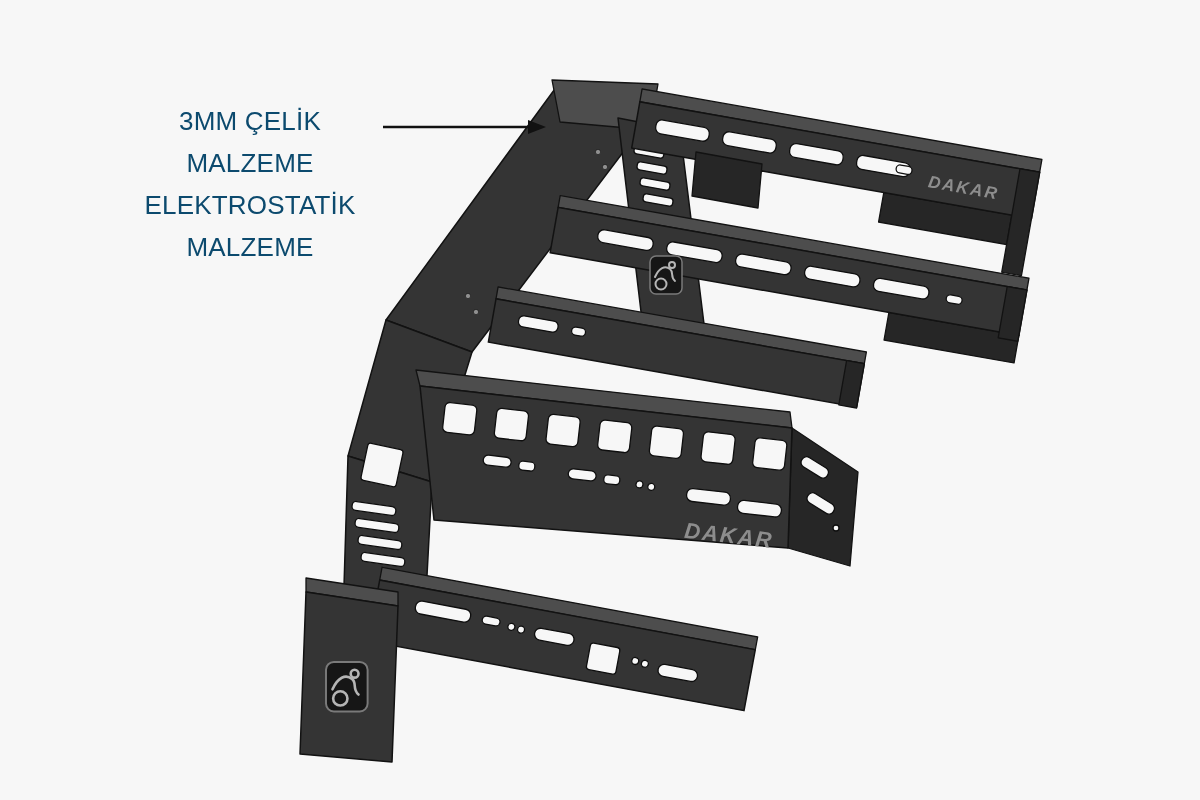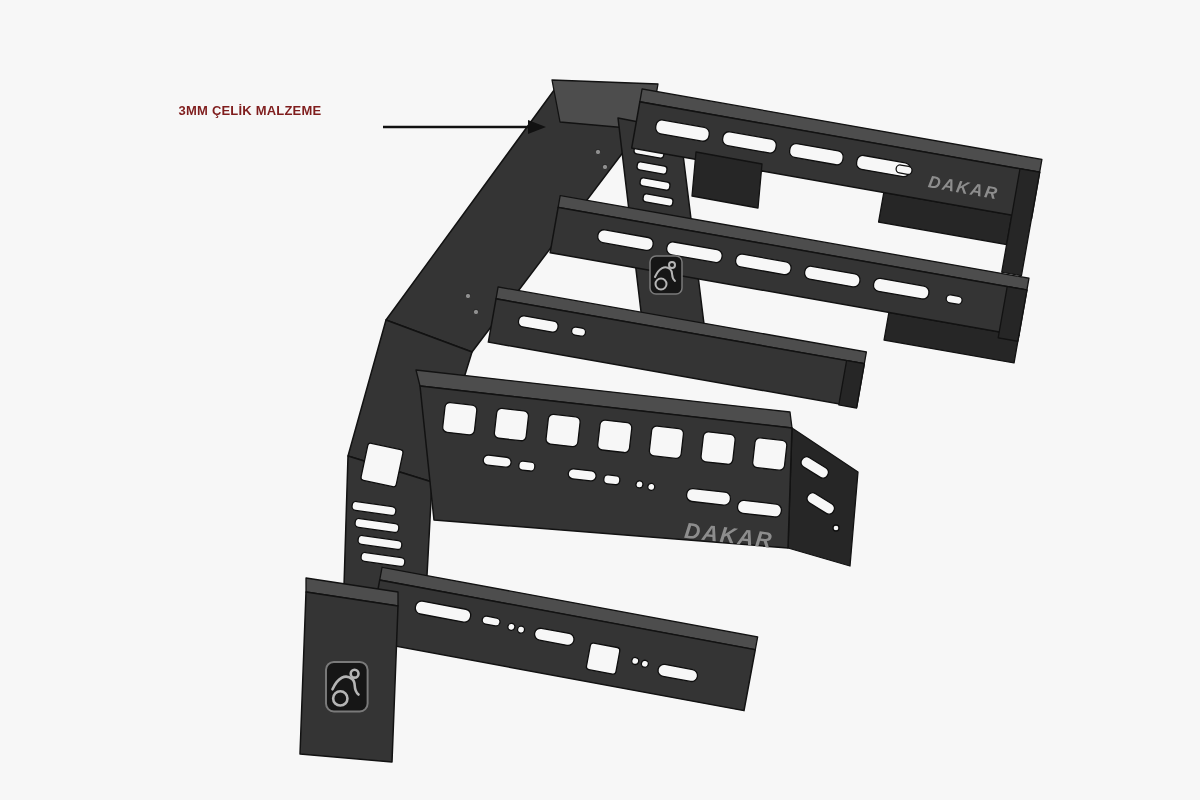--- a/index.html
+++ b/index.html
@@ -3,22 +3,22 @@
 <meta charset="utf-8">
 <style>
   html,body{margin:0;padding:0;background:#e9e9e9;}
   .stage{
     position:relative;width:1200px;height:800px;background:#f7f7f7;
     overflow:hidden;font-family:"Liberation Sans",sans-serif;
   }
   .stage svg{position:absolute;left:0;top:0;}
   .annotation{
     position:absolute;left:116px;top:100px;width:268px;
-    text-align:center;font-weight:700;font-size:13px;line-height:1.62;
-    color:#7f1d1d;letter-spacing:0.2px;
+    text-align:center;font-weight:400;font-size:26px;line-height:1.62;
+    color:#0c4a6e;letter-spacing:0.2px;
   }
   
   .steel{fill:#343434;stroke:#121212;stroke-width:1.5;stroke-linejoin:round;}
   .steelTop{fill:#4d4d4d;stroke:#121212;stroke-width:1.3;stroke-linejoin:round;}
   .steelDark{fill:#262626;stroke:#121212;stroke-width:1.3;stroke-linejoin:round;}
   .hole{fill:#f7f7f7;stroke:#0e0e0e;stroke-width:1.3;}
   .bolt{fill:#909090;stroke:#0e0e0e;stroke-width:0.6;}
   .engrave{
     font-family:"Liberation Sans",sans-serif;font-weight:700;font-style:italic;
     fill:#8d8d8d;letter-spacing:2px;
@@ -161,15 +161,16 @@
     </g>
 
     <g>
       <line class="arrowLine" x1="383" y1="127" x2="528" y2="127"></line>
       <polygon class="arrowHead" points="528,120 546,127 528,134"></polygon>
     </g>
   </svg>
 
   <div class="annotation">
     <div>3MM ÇELİK MALZEME</div>
+    <div>ELEKTROSTATİK MALZEME</div>
   </div>
 
 </div>
 
 </body></html>

